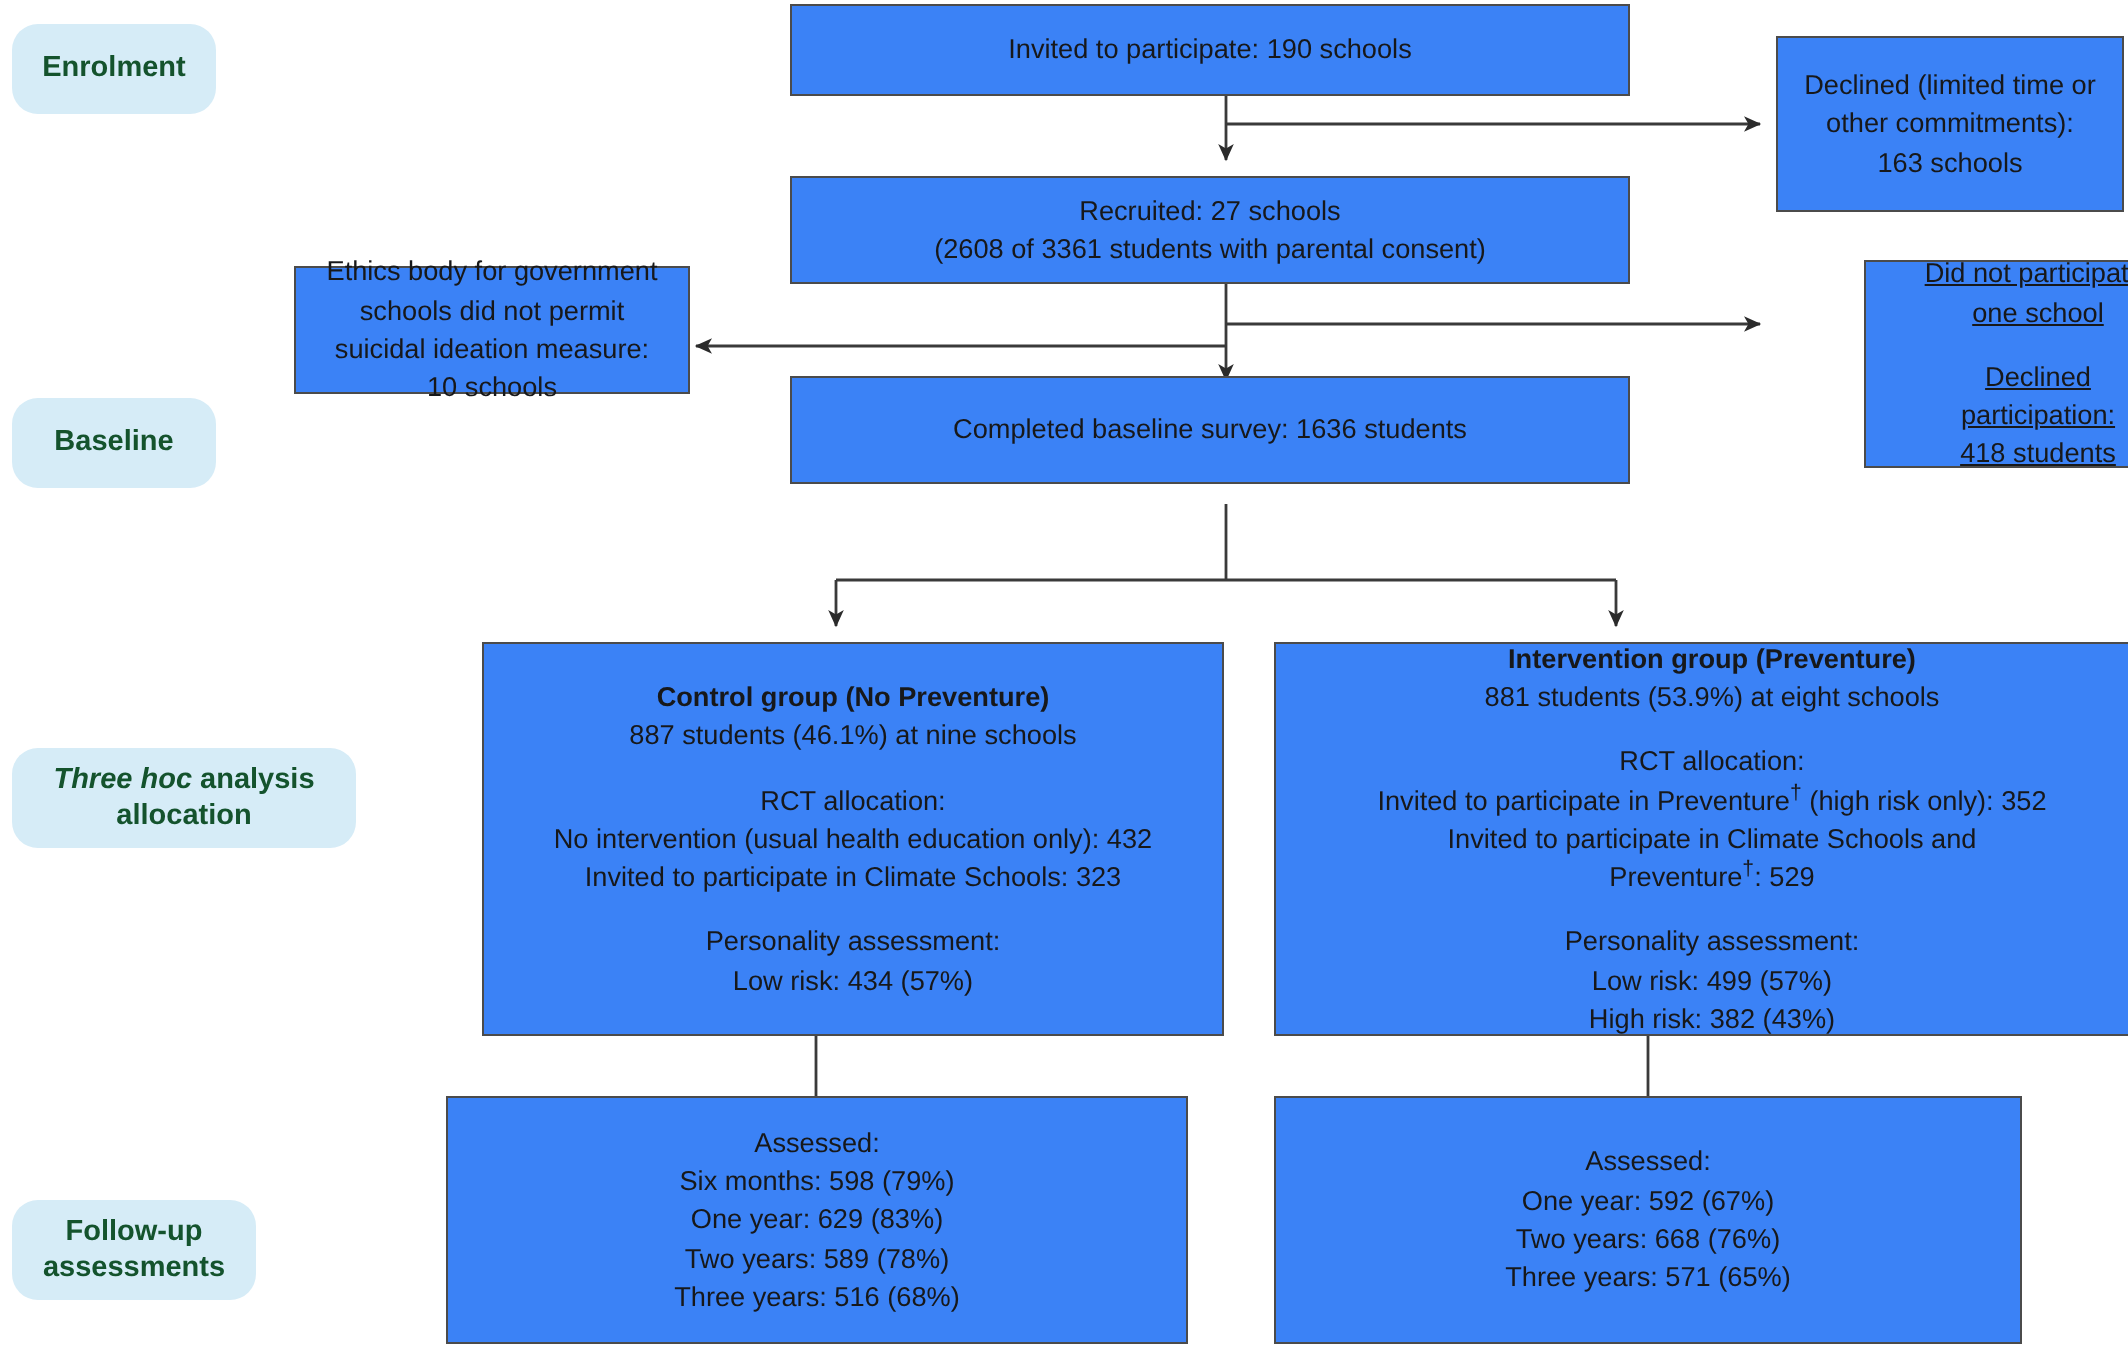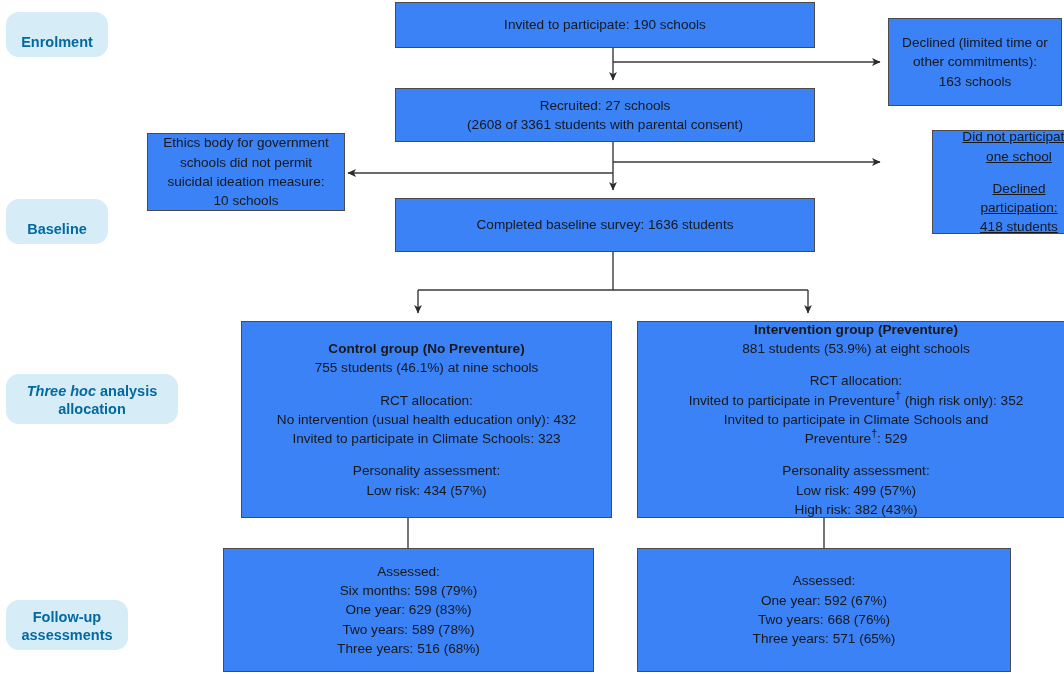--- a/index.html
+++ b/index.html
@@ -25,26 +25,26 @@
     top: 0;
     width: 1064px;
     height: 674px;
     pointer-events: none;
   }
   .stage-badge {
     position: absolute;
     background: #d6ecf7;
     border-radius: 13px;
     display: flex;
-    align-items: flex-end;
+    align-items: center;
     justify-content: center;
     text-align: center;
     font-size: 14.5px;
     font-weight: 700;
-    color: #0369a1;
+    color: #14532d;
     line-height: 1.25;
     padding: 6px 12px;
     box-sizing: border-box;
   }
   .stage-badge .ital { font-style: italic; }
   .node-box {
     position: absolute;
     border: 1.4px solid #4b4b4b;
     background: #3b82f6;
     box-sizing: border-box;
@@ -158,48 +158,48 @@
     </span>
   </div>
 
   <div class="node-box" style="left:395px; top:88px; width:420px; height:54px;">
     <span class="inner">
       <span class="wrapline">Recruited: 27 schools</span>
       <span class="wrapline">(2608 of 3361 students with parental consent)</span>
     </span>
   </div>
 
-  <div class="node-box" style="left:147px; top:133px; width:198px; height:78px;">
+  <div class="node-box" style="left:147px; top:133px; width:198px; height:64px;">
     <span class="inner">
       <span class="wrapline">Ethics body for government</span>
       <span class="wrapline">schools did not permit</span>
       <span class="wrapline">suicidal ideation measure:</span>
       <span class="wrapline">10 schools</span>
     </span>
   </div>
 
   <div class="node-box" style="left:932px; top:130px; width:174px; height:104px;text-decoration:underline;">
     <span class="inner">
       <span class="wrapline">Did not participate:</span>
       <span class="wrapline">one school</span>
       <span class="blank"></span>
       <span class="wrapline">Declined</span>
       <span class="wrapline">participation:</span>
       <span class="wrapline">418 students</span>
     </span>
   </div>
 
-  <div class="node-box" style="left:395px; top:198px; width:420px; height:54px;">
+  <div class="node-box" style="left:395px; top:188px; width:420px; height:54px;">
     <span class="inner">Completed baseline survey: 1636 students</span>
   </div>
 
   <div class="node-box" style="left:241px; top:321px; width:371px; height:197px;">
     <span class="inner">
       <span class="hdr">Control group (No Preventure)</span>
-      <span class="line">755 students (46.1%) at nine schools</span>
+      <span class="line">887 students (46.1%) at nine schools</span>
       <span class="blank"></span>
       <span class="line">RCT allocation:</span>
       <span class="line">No intervention (usual health education only): 432</span>
       <span class="line">Invited to participate in Climate Schools: 323</span>
       <span class="blank"></span>
       <span class="line">Personality assessment:</span>
       <span class="line">Low risk: 434 (57%)</span>
     </span>
   </div>
 

